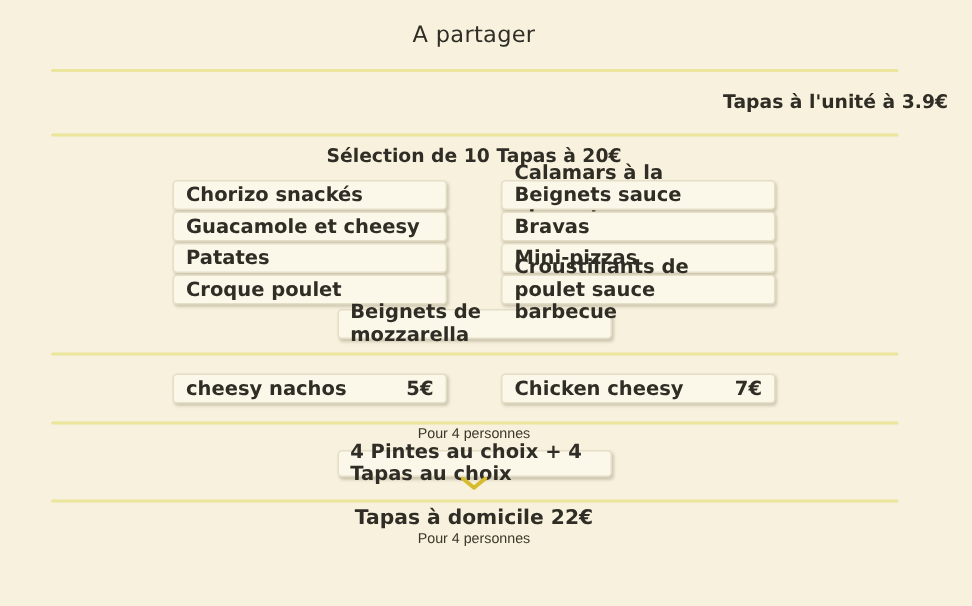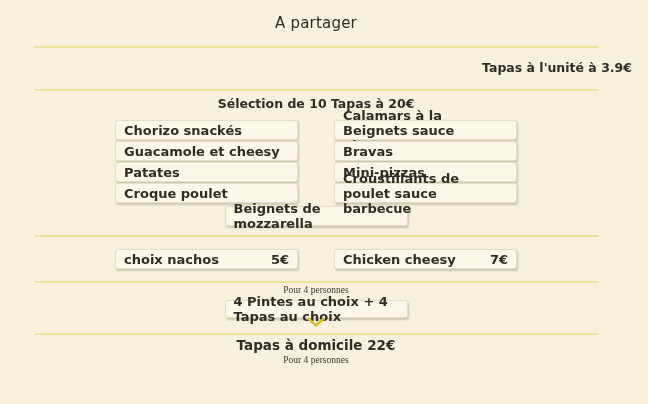--- a/index.html
+++ b/index.html
@@ -33,21 +33,21 @@
   .d5{margin-top:6px;}
   .section-heading{
     font-size:12.5px;font-weight:bold;text-align:center;line-height:13px;
   }
   .h-unit{margin-top:13px;text-align:right;}
   .h-selection{margin-top:6px;}
   .h-big{font-size:13.5px;line-height:15px;}
   .h-decisive{margin-top:4px;}
   .h-domicile{margin-top:3px;}
   .subheading{
-    font-family:Liberation Serif, serif;
+    font-family:Liberation Sans, sans-serif;
     font-size:9.5px;text-align:center;line-height:10px;margin-top:2px;
     color:#3a372c;
   }
   .items-grid{
     display:grid;grid-template-columns:183px 183px;column-gap:36px;
     justify-content:center;margin-top:10px;
   }
   .col{display:flex;flex-direction:column;row-gap:1px;}
   .item-card{
     background:var(--card);
@@ -119,21 +119,21 @@
   </div>
 
   <div class="item-card item-center">
       <span>Beignets de mozzarella</span>
     </div>
 
   <div class="divider d3"></div>
 
   <div class="priced-row">
     <div class="item-card">
-      <span>choix nachos</span>
+      <span>cheesy nachos</span>
       <span>5€</span>
     </div>
     <div class="item-card">
       <span>Chicken cheesy</span>
       <span>7€</span>
     </div>
   </div>
 
   <div class="divider d4"></div>
 

